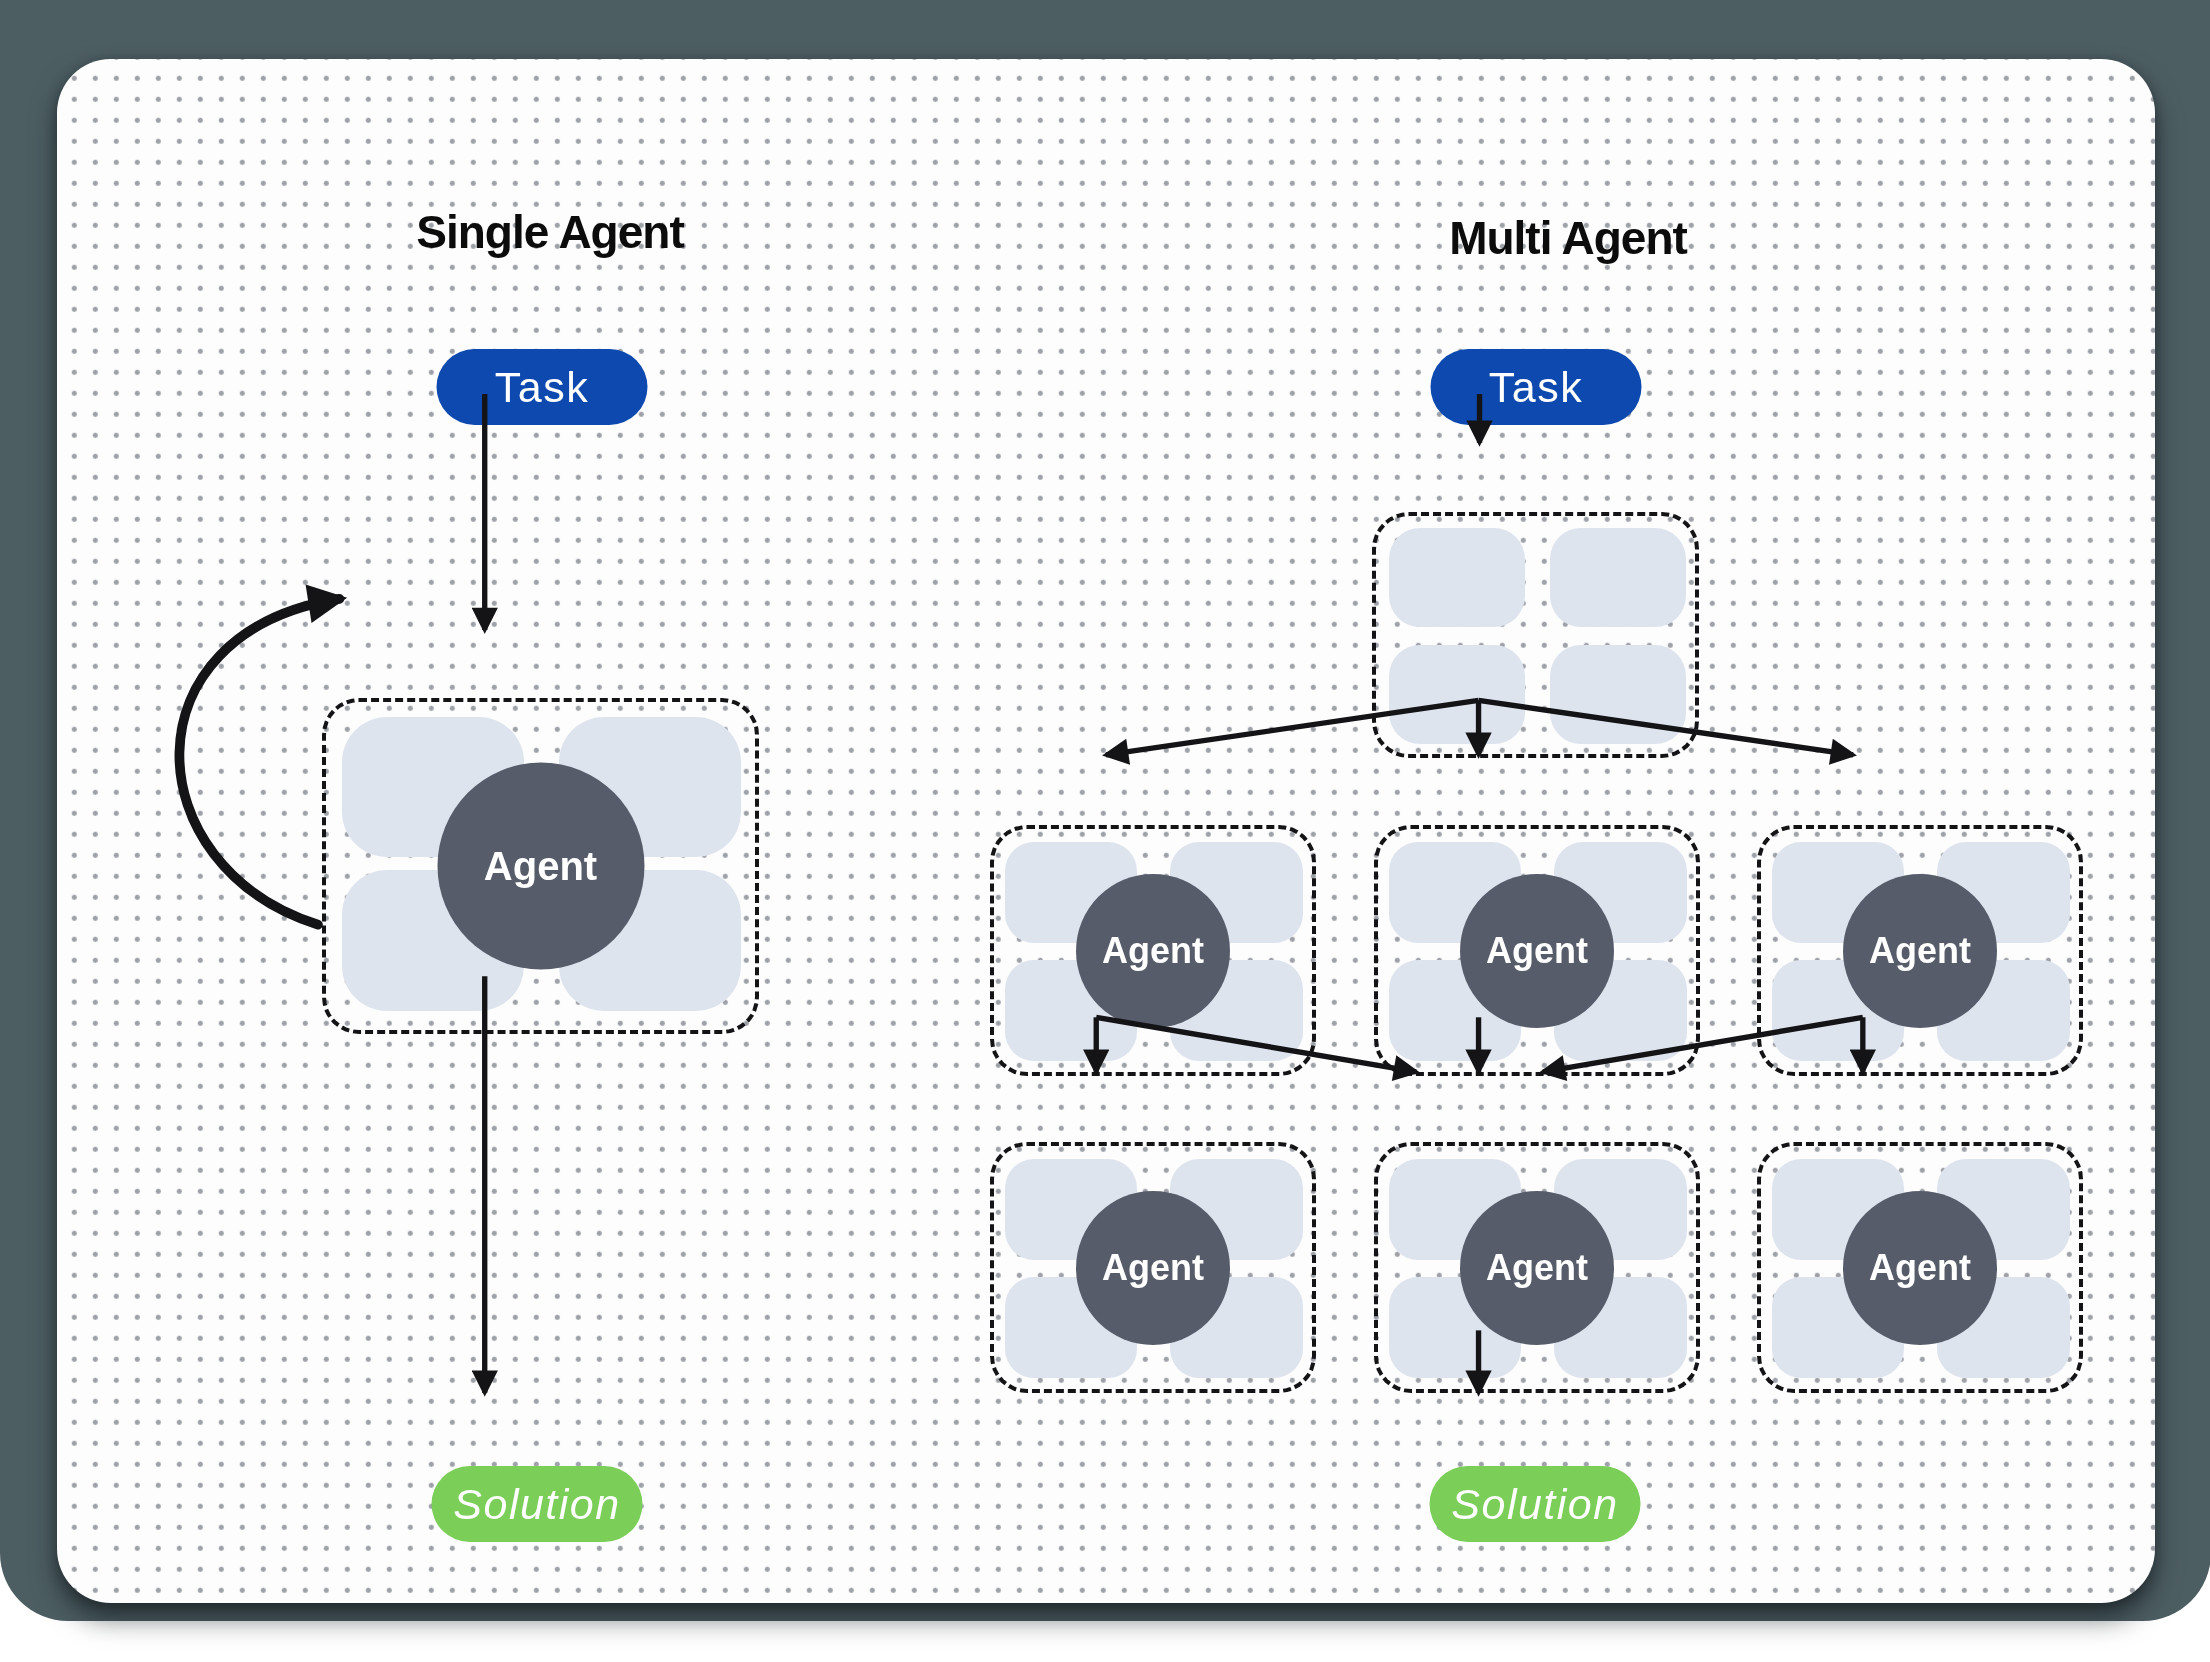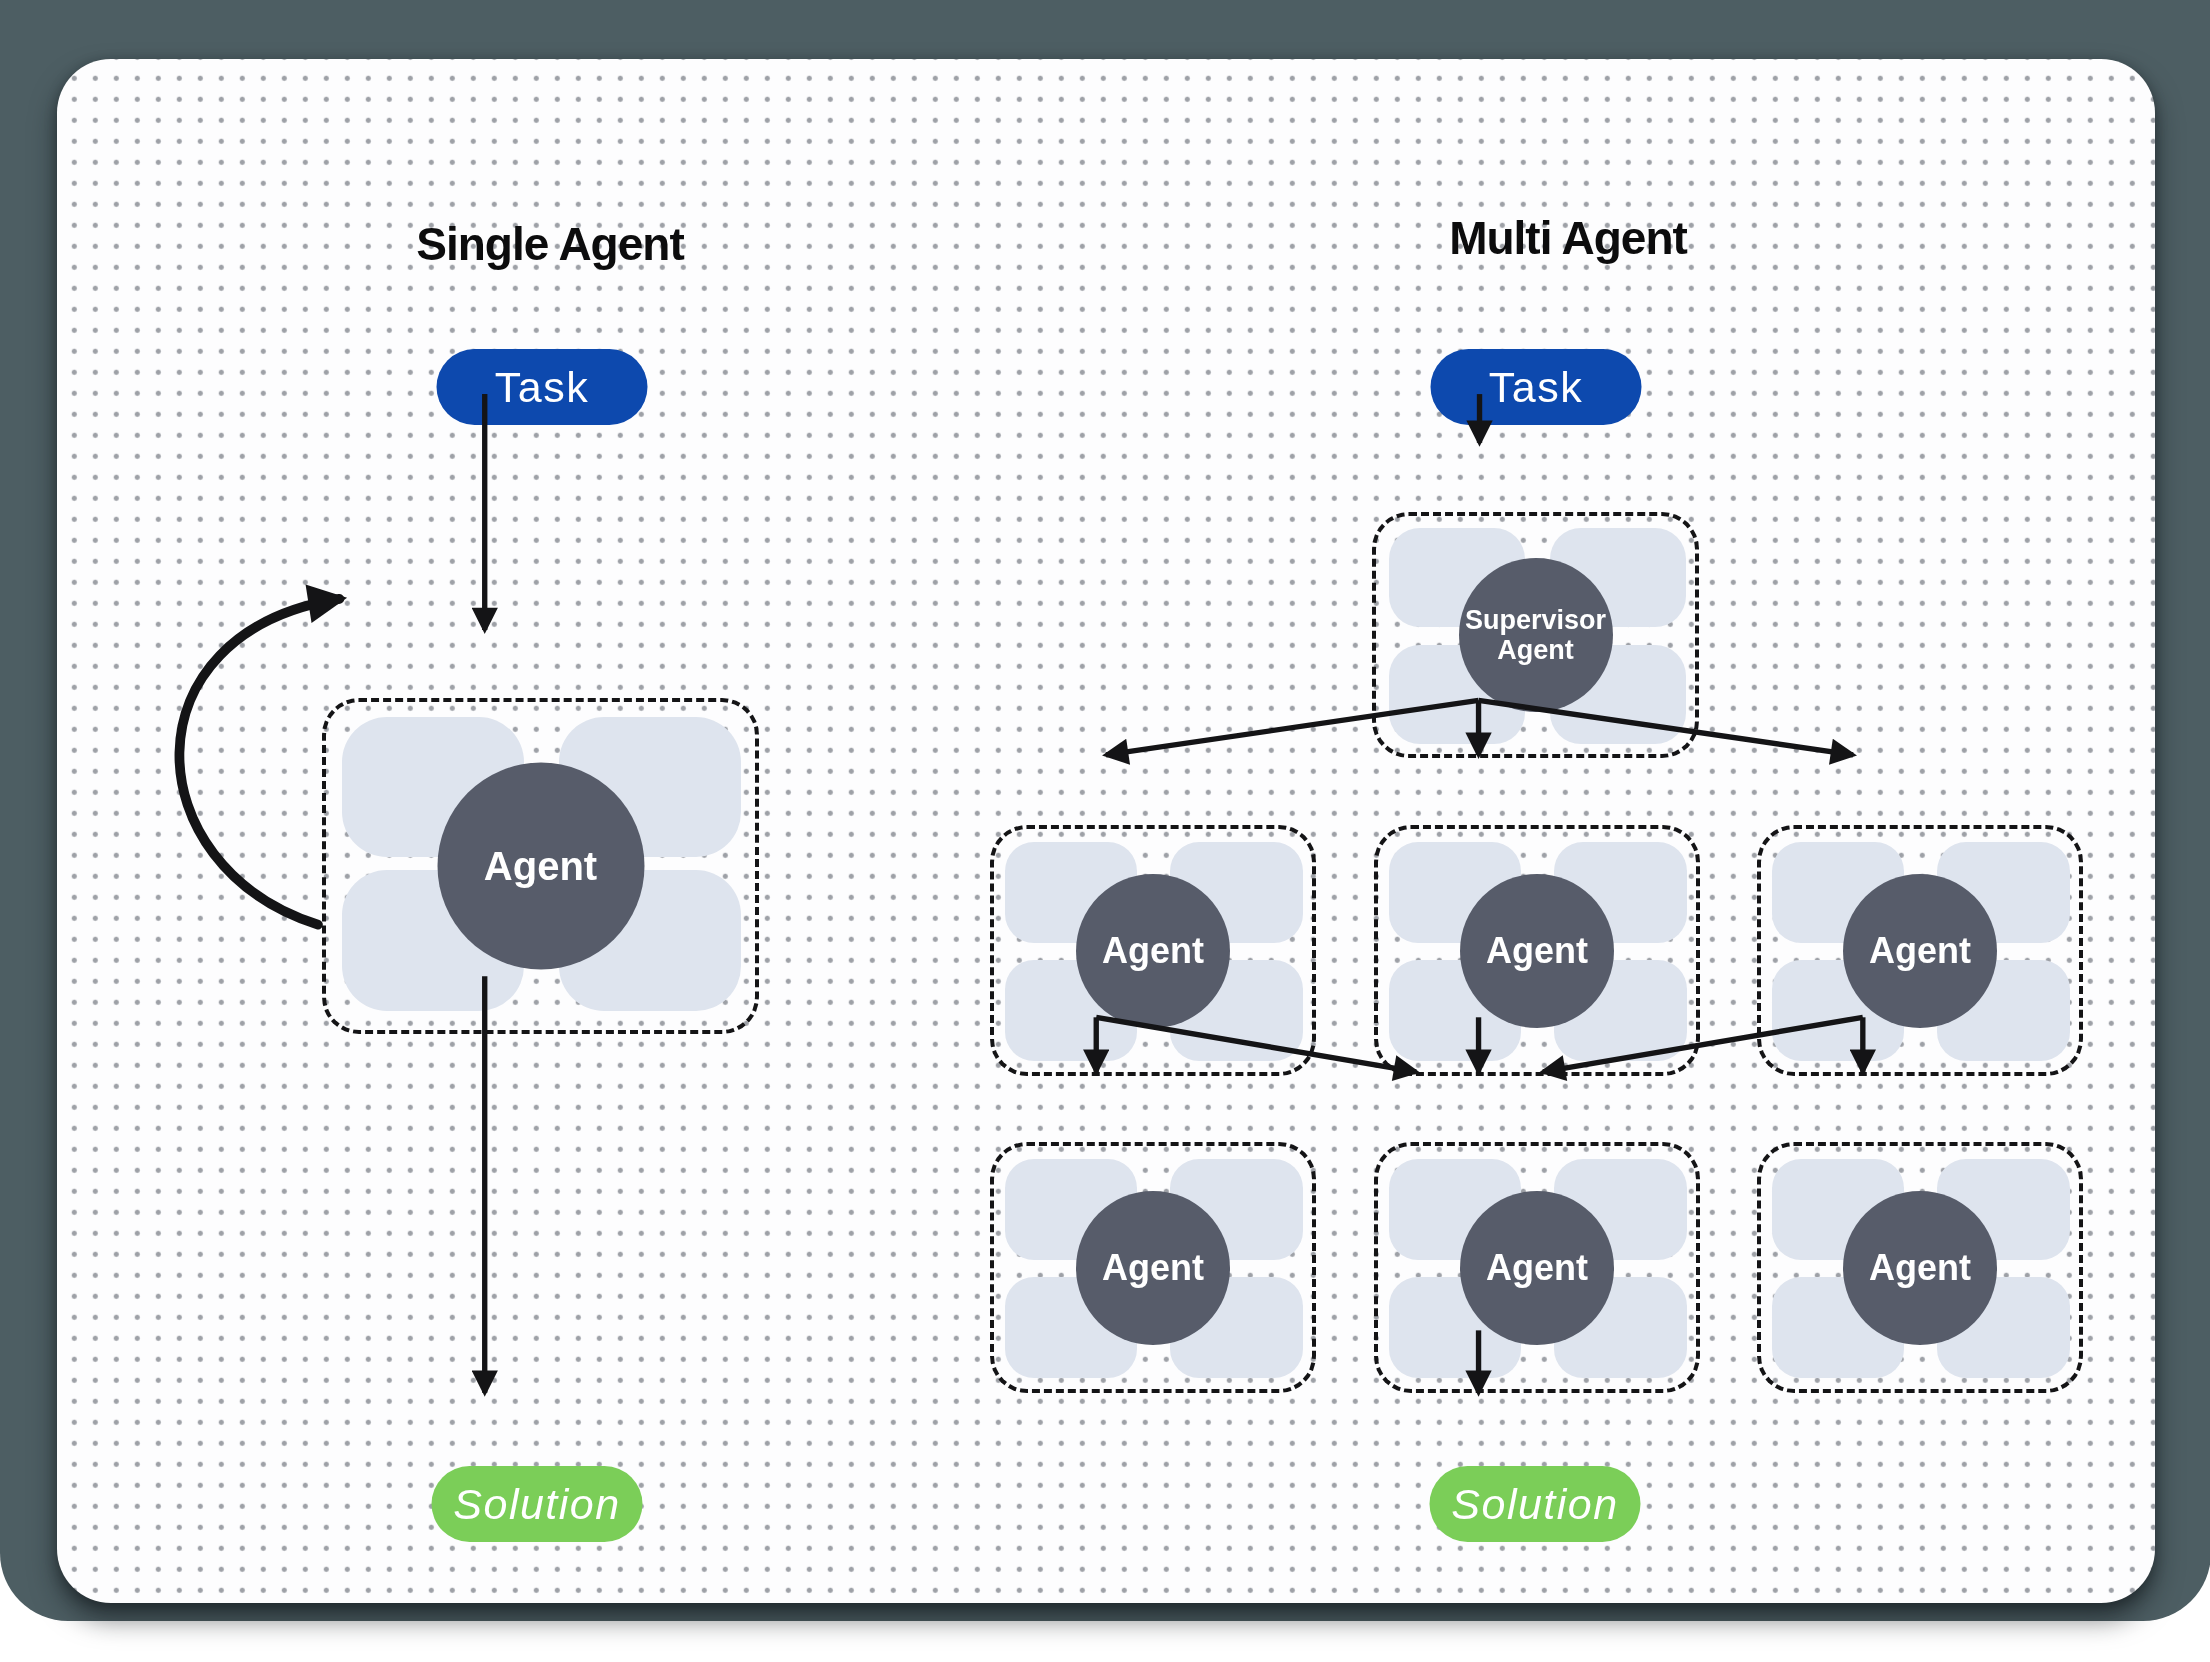--- a/index.html
+++ b/index.html
@@ -63,21 +63,21 @@
 </style>
 </head>
 <body>
 
 <div class="stage">
   <div class="backdrop"></div>
 
   <div class="card">
 
     <div>
-      <div class="title" style="left:493px;top:146px;margin-top:12px;">Single Agent</div>
+      <div class="title" style="left:493px;top:146px;">Single Agent</div>
 
       <div class="pill task" style="left:485px;top:290px;">
         <span>Task</span>
       </div>
 
       <div class="agent-box box-large">
         <div class="quad"></div>
         <div class="quad"></div>
         <div class="quad"></div>
         <div class="quad"></div>
@@ -96,23 +96,20 @@
 
       <div class="pill task" style="left:1479px;top:290px;">
         <span>Task</span>
       </div>
 
       <div class="agent-box box-sup">
         <div class="quad"></div>
         <div class="quad"></div>
         <div class="quad"></div>
         <div class="quad"></div>
-        <div class="circle">
-          <span>Supervisor Agent</span>
-        </div>
       </div>
 
       <div class="agent-box box-std pos-r2l">
         <div class="quad"></div>
         <div class="quad"></div>
         <div class="quad"></div>
         <div class="quad"></div>
         <div class="circle">
           <span>Agent</span>
         </div>

